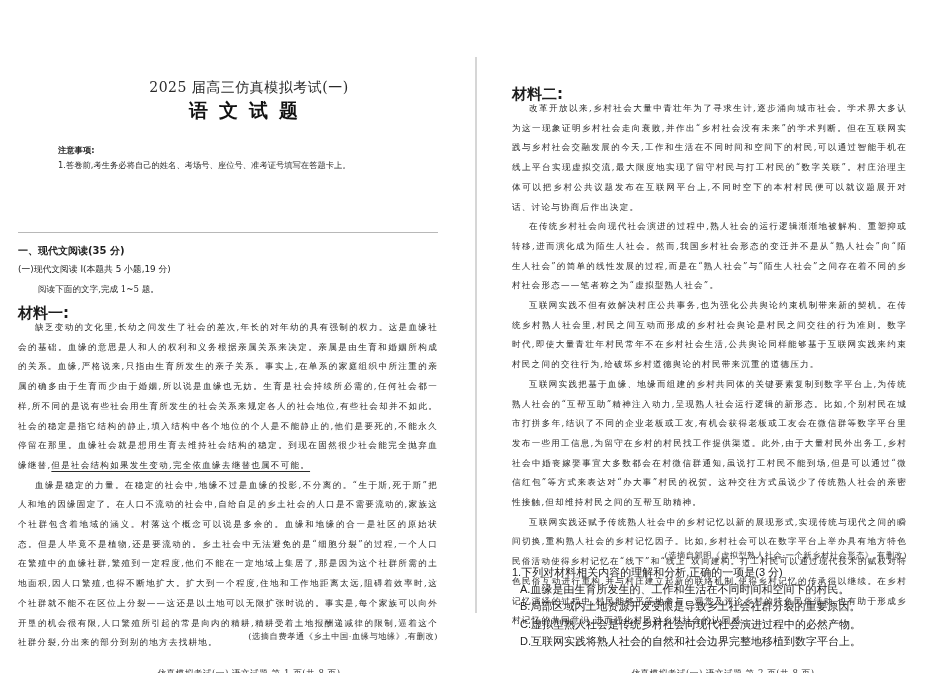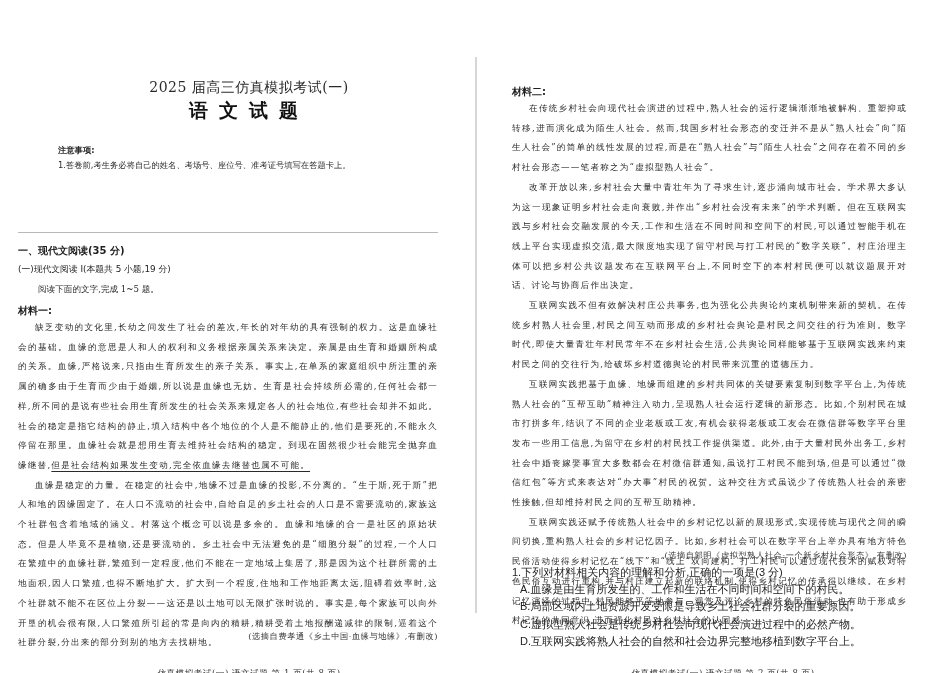--- a/index.html
+++ b/index.html
@@ -17,21 +17,21 @@
 
   .notice { position: absolute; top: 115px; left: 0; width: 100%; font-size: 8.3px; line-height: 15.2px; font-family: "DejaVu Sans", sans-serif; color: #2a2a2a; }
   .notice .head { font-weight: bold; }
 
   .exam-time { position: absolute; top: 182px; left: 0; width: 100%; text-align: center; font-size: 9.5px; letter-spacing: 0.5px; color: #2a2a2a; }
   .divider-h { position: absolute; top: 204px; left: -40px; width: 420px; height: 1px; background: #b8b8b8; }
 
   .sec-head { position: absolute; left: -40px; font-size: 10px; font-weight: bold; font-family: "DejaVu Sans", sans-serif; color: #1e1e1e; }
   .sub-head { position: absolute; left: -40px; font-size: 8.8px; font-weight: normal; font-family: "DejaVu Sans", sans-serif; color: #1e1e1e; }
   .instr { position: absolute; left: -20px; font-size: 8.6px; color: #2a2a2a; }
-  .mat-label { position: absolute; font-size: 10px; font-weight: bold; font-family: "DejaVu Sans", sans-serif; }
+  .mat-label { position: absolute; font-size: 15px; font-weight: bold; font-family: "DejaVu Sans", sans-serif; }
 
   .body-text { position: absolute; font-size: 8.55px; line-height: 19.7px; text-align: justify; color: #2a2a2a; letter-spacing: 1.25px; }
   .body-text p { text-indent: 2em; }
   .u { text-decoration: underline; text-underline-offset: 3px; }
 
   .source { position: absolute; font-size: 8.2px; color: #333; text-align: right; letter-spacing: 0.6px; }
   .footer { position: absolute; top: 640px; left: 0; width: 100%; text-align: center; font-size: 8.6px; color: #333; letter-spacing: 0.5px; }
 
   .question { position: absolute; font-family: Liberation Sans, sans-serif; font-size: 11px; color: #222; line-height: 17.2px; }
   .question .opt { padding-left: 8px; }
@@ -63,22 +63,22 @@
   <div class="source" style="top:603px; left:-40px; width:420px;">(选摘自费孝通《乡土中国·血缘与地缘》,有删改)</div>
   <div class="footer">仿真模拟考试(一) 语文试题 第 1 页(共 8 页)</div>
 </div>
 
 <div class="divider-v"></div>
 
 <div class="page page-right">
   <div class="mat-label" style="top:57px; left:0;">材料二:</div>
 
   <div class="body-text" style="top:71px; left:0; width:395px;">
+    <p>改革开放以来,乡村社会大量中青壮年为了寻求生计,逐步涌向城市社会。学术界大多认为这一现象证明乡村社会走向衰败,并作出“乡村社会没有未来”的学术判断。但在互联网实践与乡村社会交融发展的今天,工作和生活在不同时间和空间下的村民,可以通过智能手机在线上平台实现虚拟交流,最大限度地实现了留守村民与打工村民的“数字关联”。村庄治理主体可以把乡村公共议题发布在互联网平台上,不同时空下的本村村民便可以就议题展开对话、讨论与协商后作出决定。</p>
     <p>在传统乡村社会向现代社会演进的过程中,熟人社会的运行逻辑渐渐地被解构、重塑抑或转移,进而演化成为陌生人社会。然而,我国乡村社会形态的变迁并不是从“熟人社会”向“陌生人社会”的简单的线性发展的过程,而是在“熟人社会”与“陌生人社会”之间存在着不同的乡村社会形态——笔者称之为“虚拟型熟人社会”。</p>
-    <p>改革开放以来,乡村社会大量中青壮年为了寻求生计,逐步涌向城市社会。学术界大多认为这一现象证明乡村社会走向衰败,并作出“乡村社会没有未来”的学术判断。但在互联网实践与乡村社会交融发展的今天,工作和生活在不同时间和空间下的村民,可以通过智能手机在线上平台实现虚拟交流,最大限度地实现了留守村民与打工村民的“数字关联”。村庄治理主体可以把乡村公共议题发布在互联网平台上,不同时空下的本村村民便可以就议题展开对话、讨论与协商后作出决定。</p>
     <p>互联网实践不但有效解决村庄公共事务,也为强化公共舆论约束机制带来新的契机。在传统乡村熟人社会里,村民之间互动而形成的乡村社会舆论是村民之间交往的行为准则。数字时代,即使大量青壮年村民常年不在乡村社会生活,公共舆论同样能够基于互联网实践来约束村民之间的交往行为,给破坏乡村道德舆论的村民带来沉重的道德压力。</p>
     <p>互联网实践把基于血缘、地缘而组建的乡村共同体的关键要素复制到数字平台上,为传统熟人社会的“互帮互助”精神注入动力,呈现熟人社会运行逻辑的新形态。比如,个别村民在城市打拼多年,结识了不同的企业老板或工友,有机会获得老板或工友会在微信群等数字平台里发布一些用工信息,为留守在乡村的村民找工作提供渠道。此外,由于大量村民外出务工,乡村社会中婚丧嫁娶事宜大多数都会在村微信群通知,虽说打工村民不能到场,但是可以通过“微信红包”等方式来表达对“办大事”村民的祝贺。这种交往方式虽说少了传统熟人社会的亲密性接触,但却维持村民之间的互帮互助精神。</p>
     <p>互联网实践还赋予传统熟人社会中的乡村记忆以新的展现形式,实现传统与现代之间的瞬间切换,重构熟人社会的乡村记忆因子。比如,乡村社会可以在数字平台上举办具有地方特色民俗活动使得乡村记忆在“线下”和“线上”双向建构。打工村民可以通过现代技术的赋权对特色民俗互动进行重构,并与村庄建立起新的联络机制,使得乡村记忆的传承得以继续。在乡村记忆演绎的过程中,村民能够平等地参与、观赏及评论乡村的特色民俗活动,也有助于形成乡村记忆的共同意识,进而强化村民对乡村社会的认同感。</p>
   </div>
 
   <div class="source" style="top:522px; left:0; width:395px;">(选摘自郭明《虚拟型熟人社会:一个新乡村社会形态》,有删改)</div>
 
   <div class="question" style="top:536px; left:0; width:395px;">
     <div>1.下列对材料相关内容的理解和分析,正确的一项是(3 分)</div>
     <div class="opt">A.血缘是由生育所发生的、工作和生活在不同时间和空间下的村民。</div>

